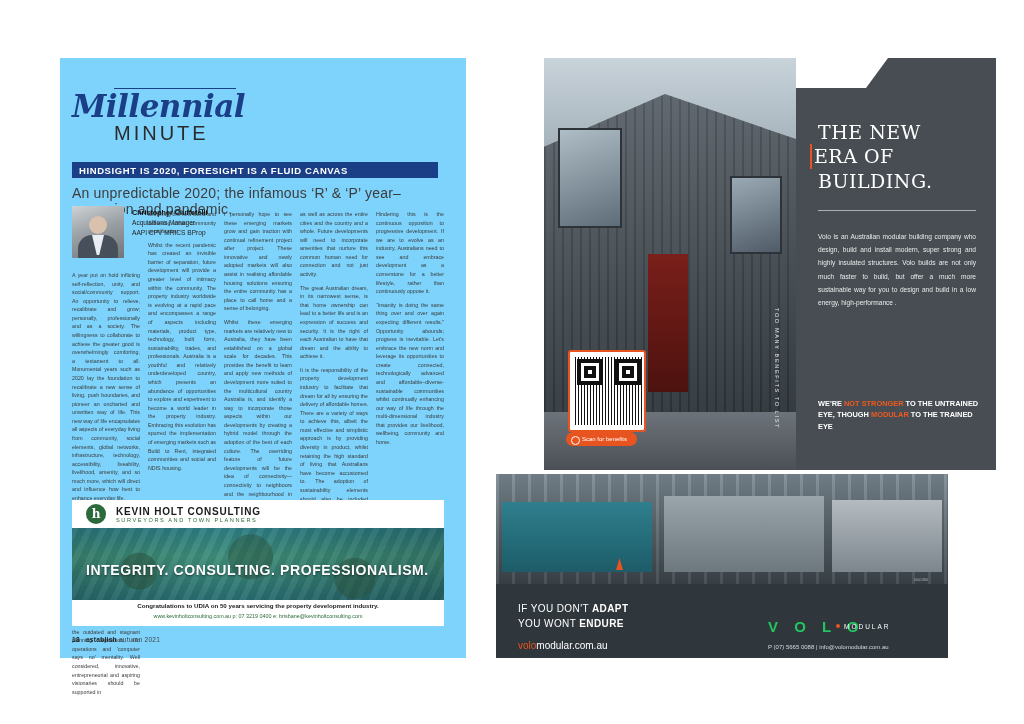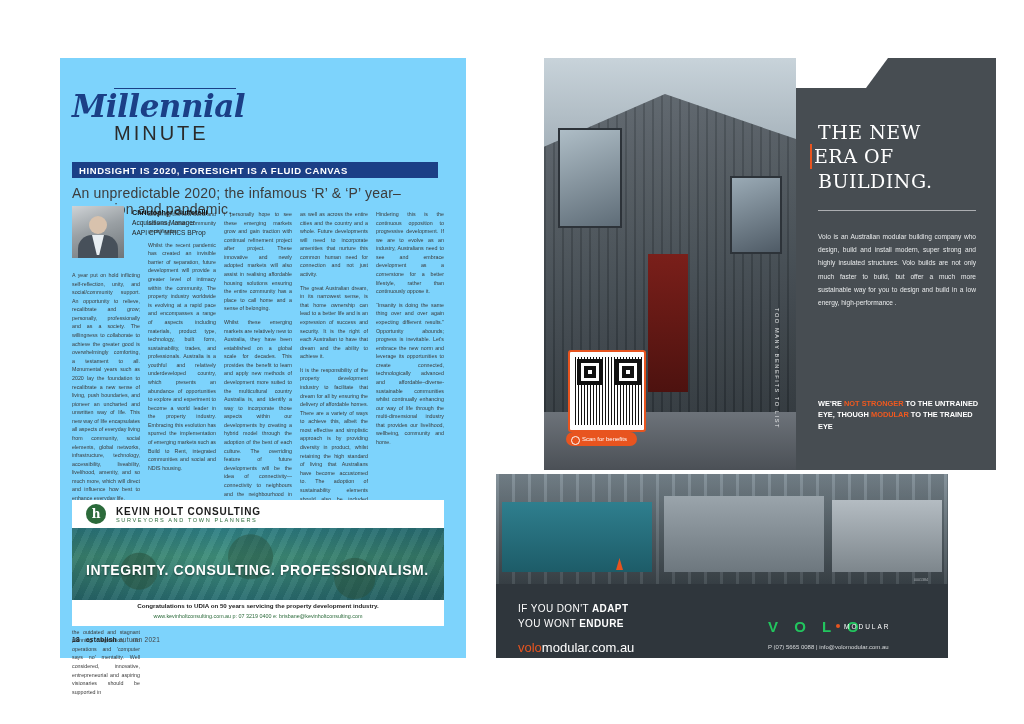--- a/index.html
+++ b/index.html
@@ -489,21 +489,21 @@
     font-size: 10px;
     color: #ffffff;
     line-height: 1.45;
     letter-spacing: 0.4px;
   }
   .lower-text b { font-weight: bold; }
   .lower-url {
     position: absolute;
     left: 22px;
     top: 166px;
-    font-size: 13px;
+    font-size: 10px;
     color: #ffffff;
   }
   .lower-url .o { color: #e8541f; }
 
   .volo-logo {
     position: absolute;
     left: 272px;
     top: 144px;
     font-size: 15px;
     letter-spacing: 6px;

